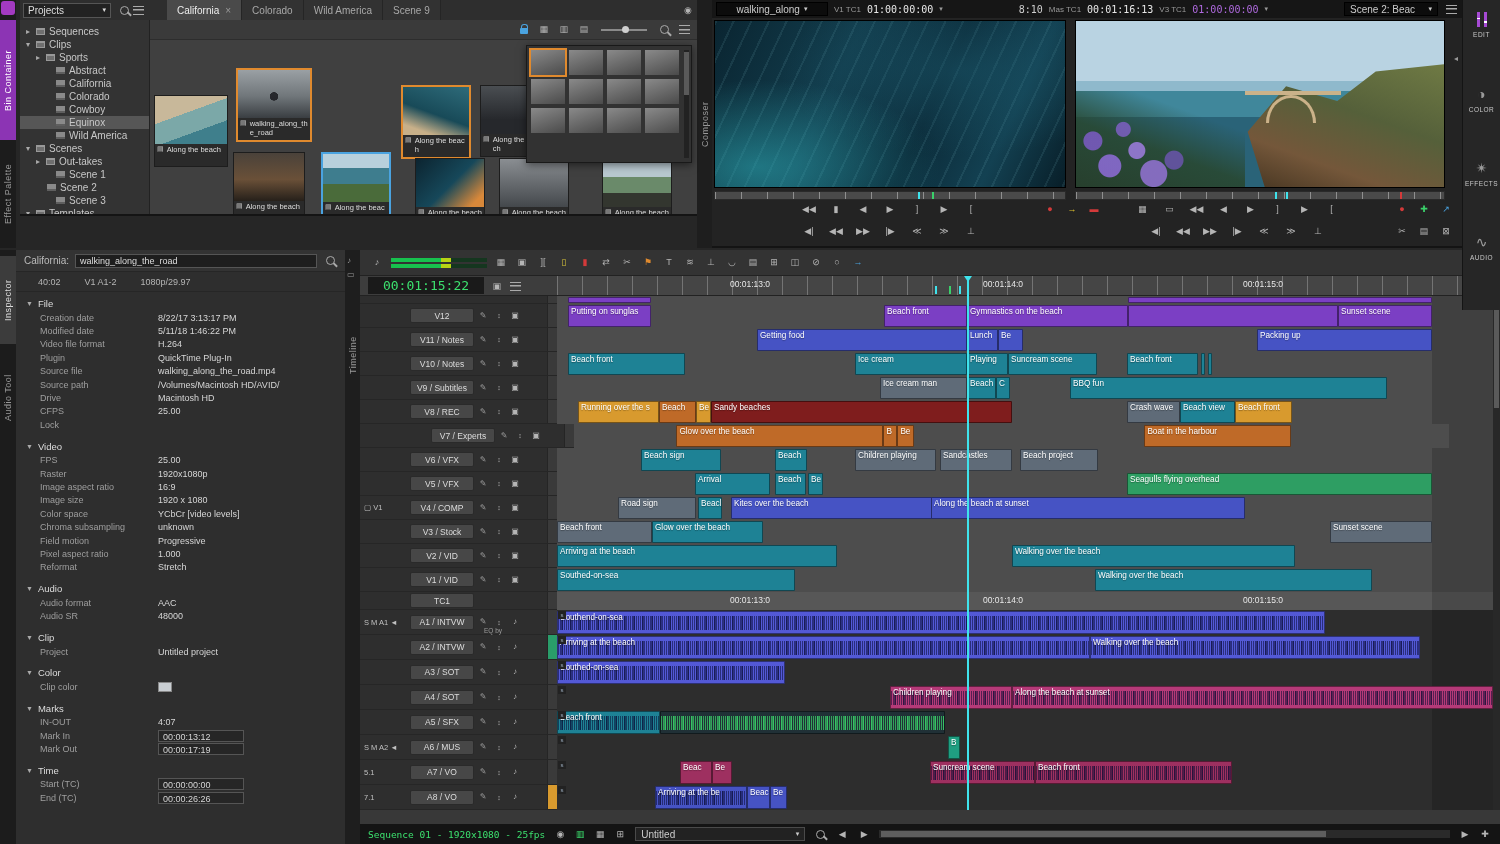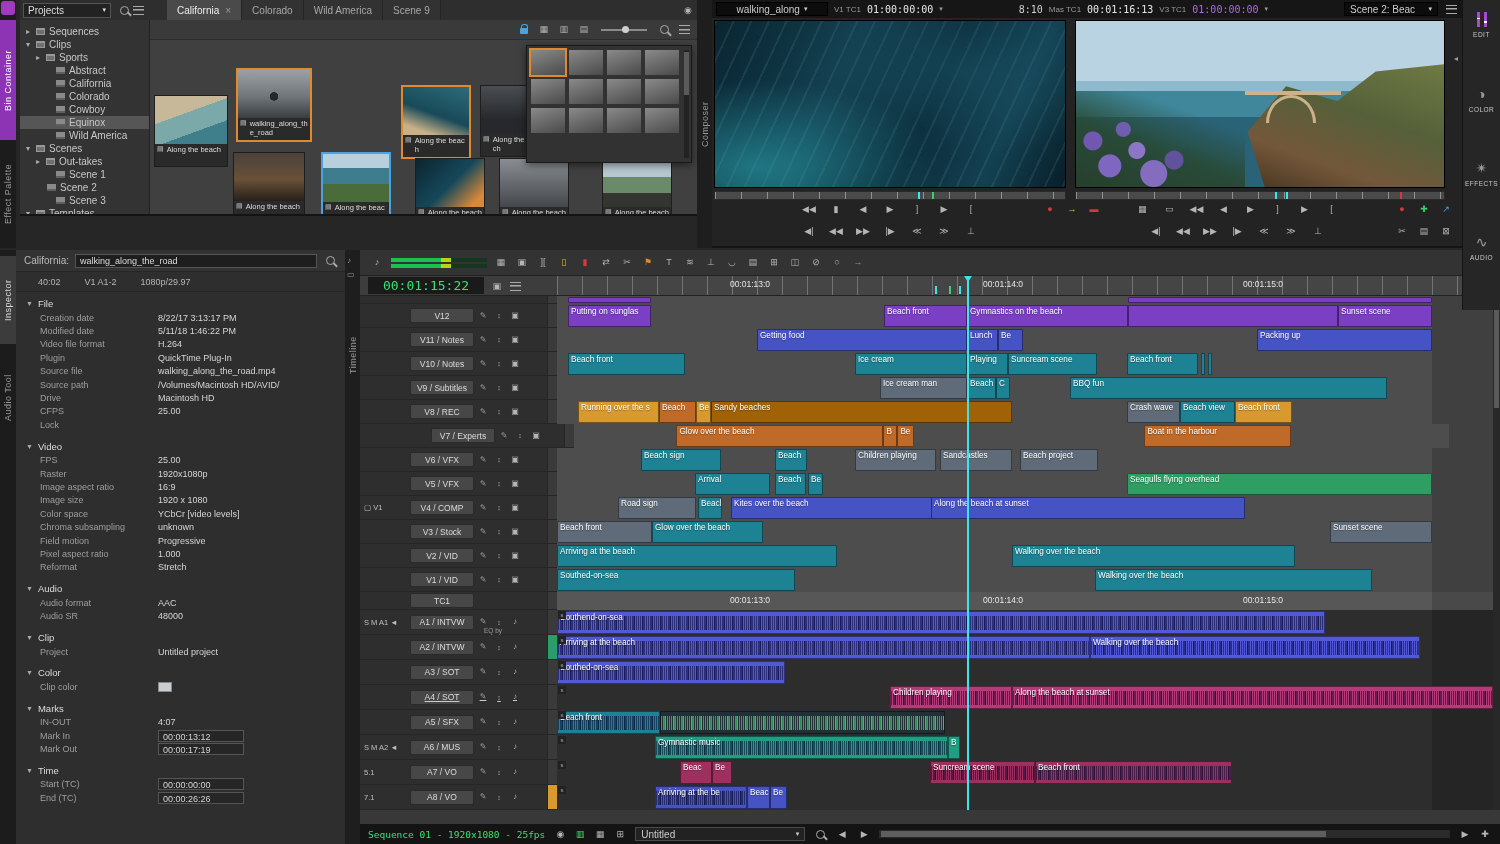--- a/index.html
+++ b/index.html
@@ -868,21 +868,21 @@
           <div class="lane" style="height: 24px;">
             <div class="clip" style="left: 21px; width: 81px; background: rgb(216, 154, 46);">
               <span class="cl">Running over the s</span>
             </div>
             <div class="clip" style="left: 102px; width: 37px; background: rgb(191, 106, 40);">
               <span class="cl">Beach</span>
             </div>
             <div class="clip" style="left: 139px; width: 15px; background: rgb(216, 154, 46);">
               <span class="cl">Be</span>
             </div>
-            <div class="clip" style="left: 154px; width: 301px; background: #a16207;">
+            <div class="clip" style="left: 154px; width: 301px; background: #7f1d1d;">
               <span class="cl">Sandy beaches</span>
             </div>
             <div class="clip" style="left: 570px; width: 53px; background: rgb(95, 107, 120);">
               <span class="cl">Crash wave</span>
             </div>
             <div class="clip" style="left: 623px; width: 55px; background: rgb(30, 130, 149);">
               <span class="cl">Beach view</span>
             </div>
             <div class="clip" style="left: 678px; width: 57px; background: rgb(216, 154, 46);">
               <span class="cl">Beach front</span>
@@ -1112,21 +1112,21 @@
             <span class="tic"></span>
             <span class="chip"></span>
           </div>
           <div class="lane alane" style="height: 25px;">
             <span class="sync">s</span>
             <div class="clip wave" style="left: 0px; width: 228px; background: rgb(83, 89, 214);">
               <span class="cl">Southed-on-sea</span>
             </div>
           </div>
         </div>
-        <div class="trow" style="height: 25px; text-decoration: underline;">
+        <div class="trow" style="height: 25px;">
           <div class="thead">
             <div class="tpatch"></div>
             <div class="tname">A4 / SOT</div>
             <span class="tic pen">✎</span>
             <span class="tic" style="font-size: 7px;">↕</span>
             <span class="tic" style="font-size: 8px;">♪</span>
             <span class="tic"></span>
             <span class="chip"></span>
           </div>
           <div class="lane alane" style="height: 25px;">
@@ -1162,23 +1162,20 @@
             <div class="tpatch">S M A2 ◄</div>
             <div class="tname">A6 / MUS</div>
             <span class="tic pen">✎</span>
             <span class="tic" style="font-size: 7px;">↕</span>
             <span class="tic" style="font-size: 8px;">♪</span>
             <span class="tic"></span>
             <span class="chip"></span>
           </div>
           <div class="lane alane" style="height: 25px;">
             <span class="sync">s</span>
-            <div class="clip wave" style="left: 98px; width: 293px; background: rgb(31, 158, 129);">
-              <span class="cl">Gymnastic music</span>
-            </div>
             <div class="clip" style="left: 391px; width: 12px; background: rgb(31, 158, 129);">
               <span class="cl">B</span>
             </div>
           </div>
         </div>
         <div class="trow" style="height: 25px;">
           <div class="thead">
             <div class="tpatch">5.1</div>
             <div class="tname">A7 / VO</div>
             <span class="tic pen">✎</span>

